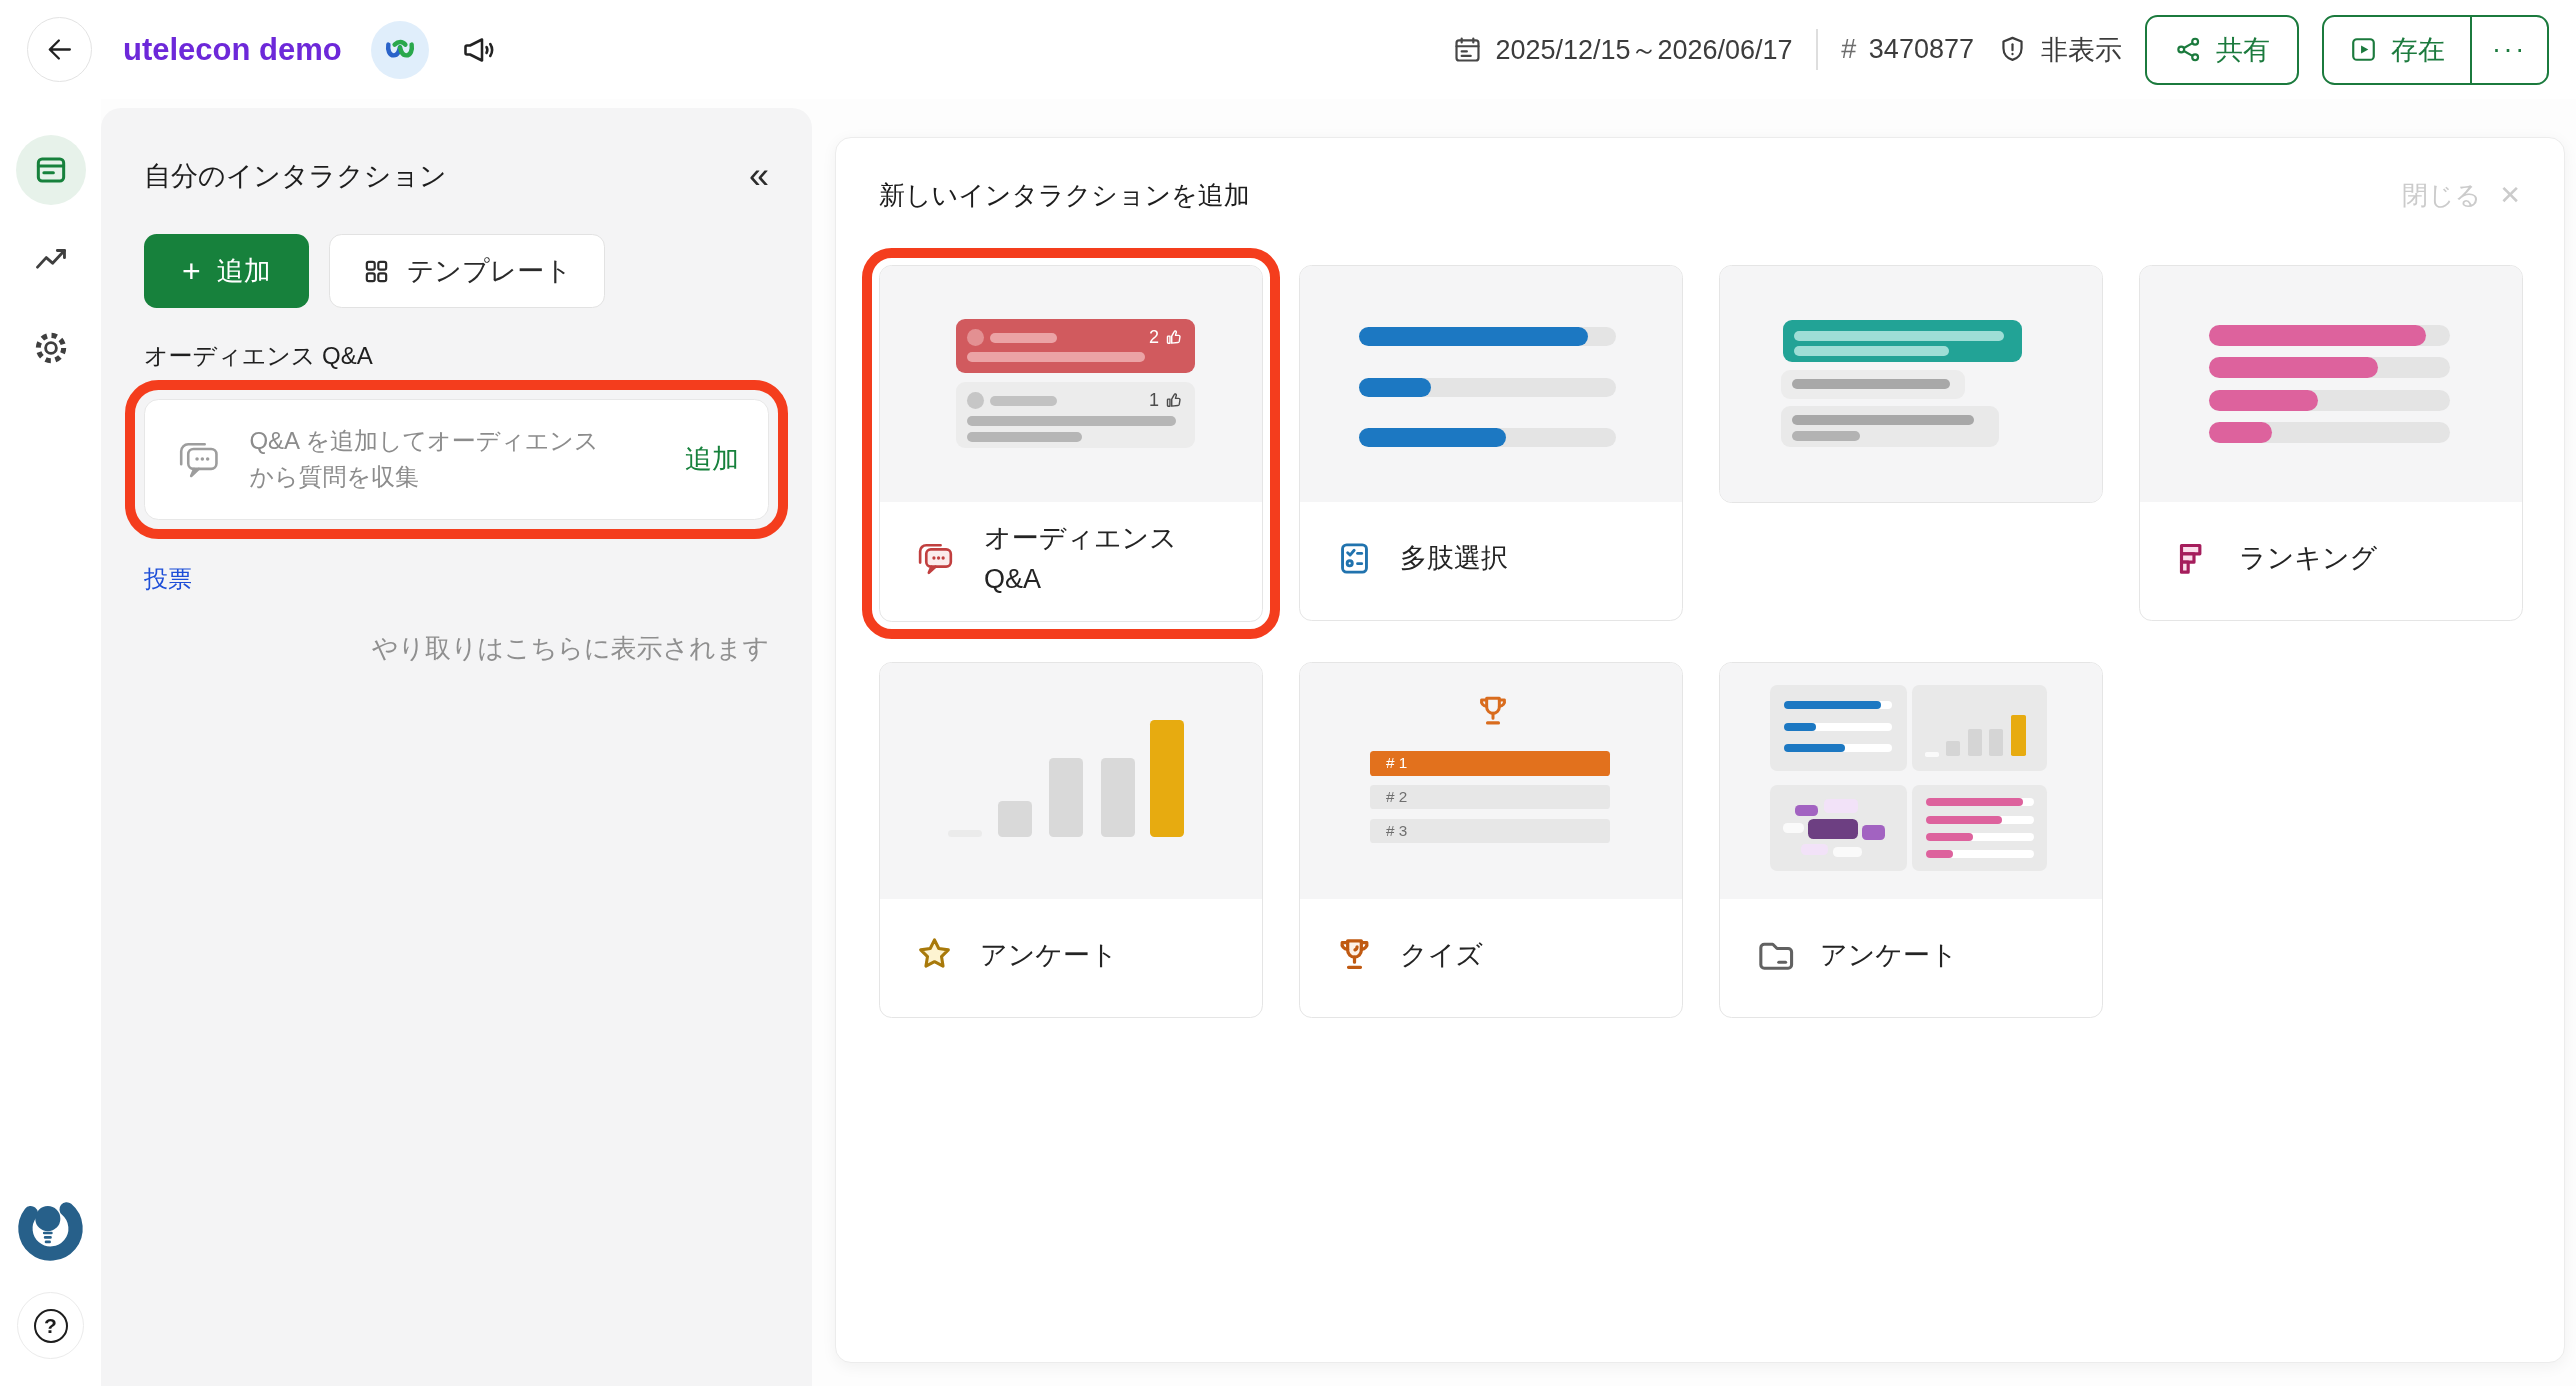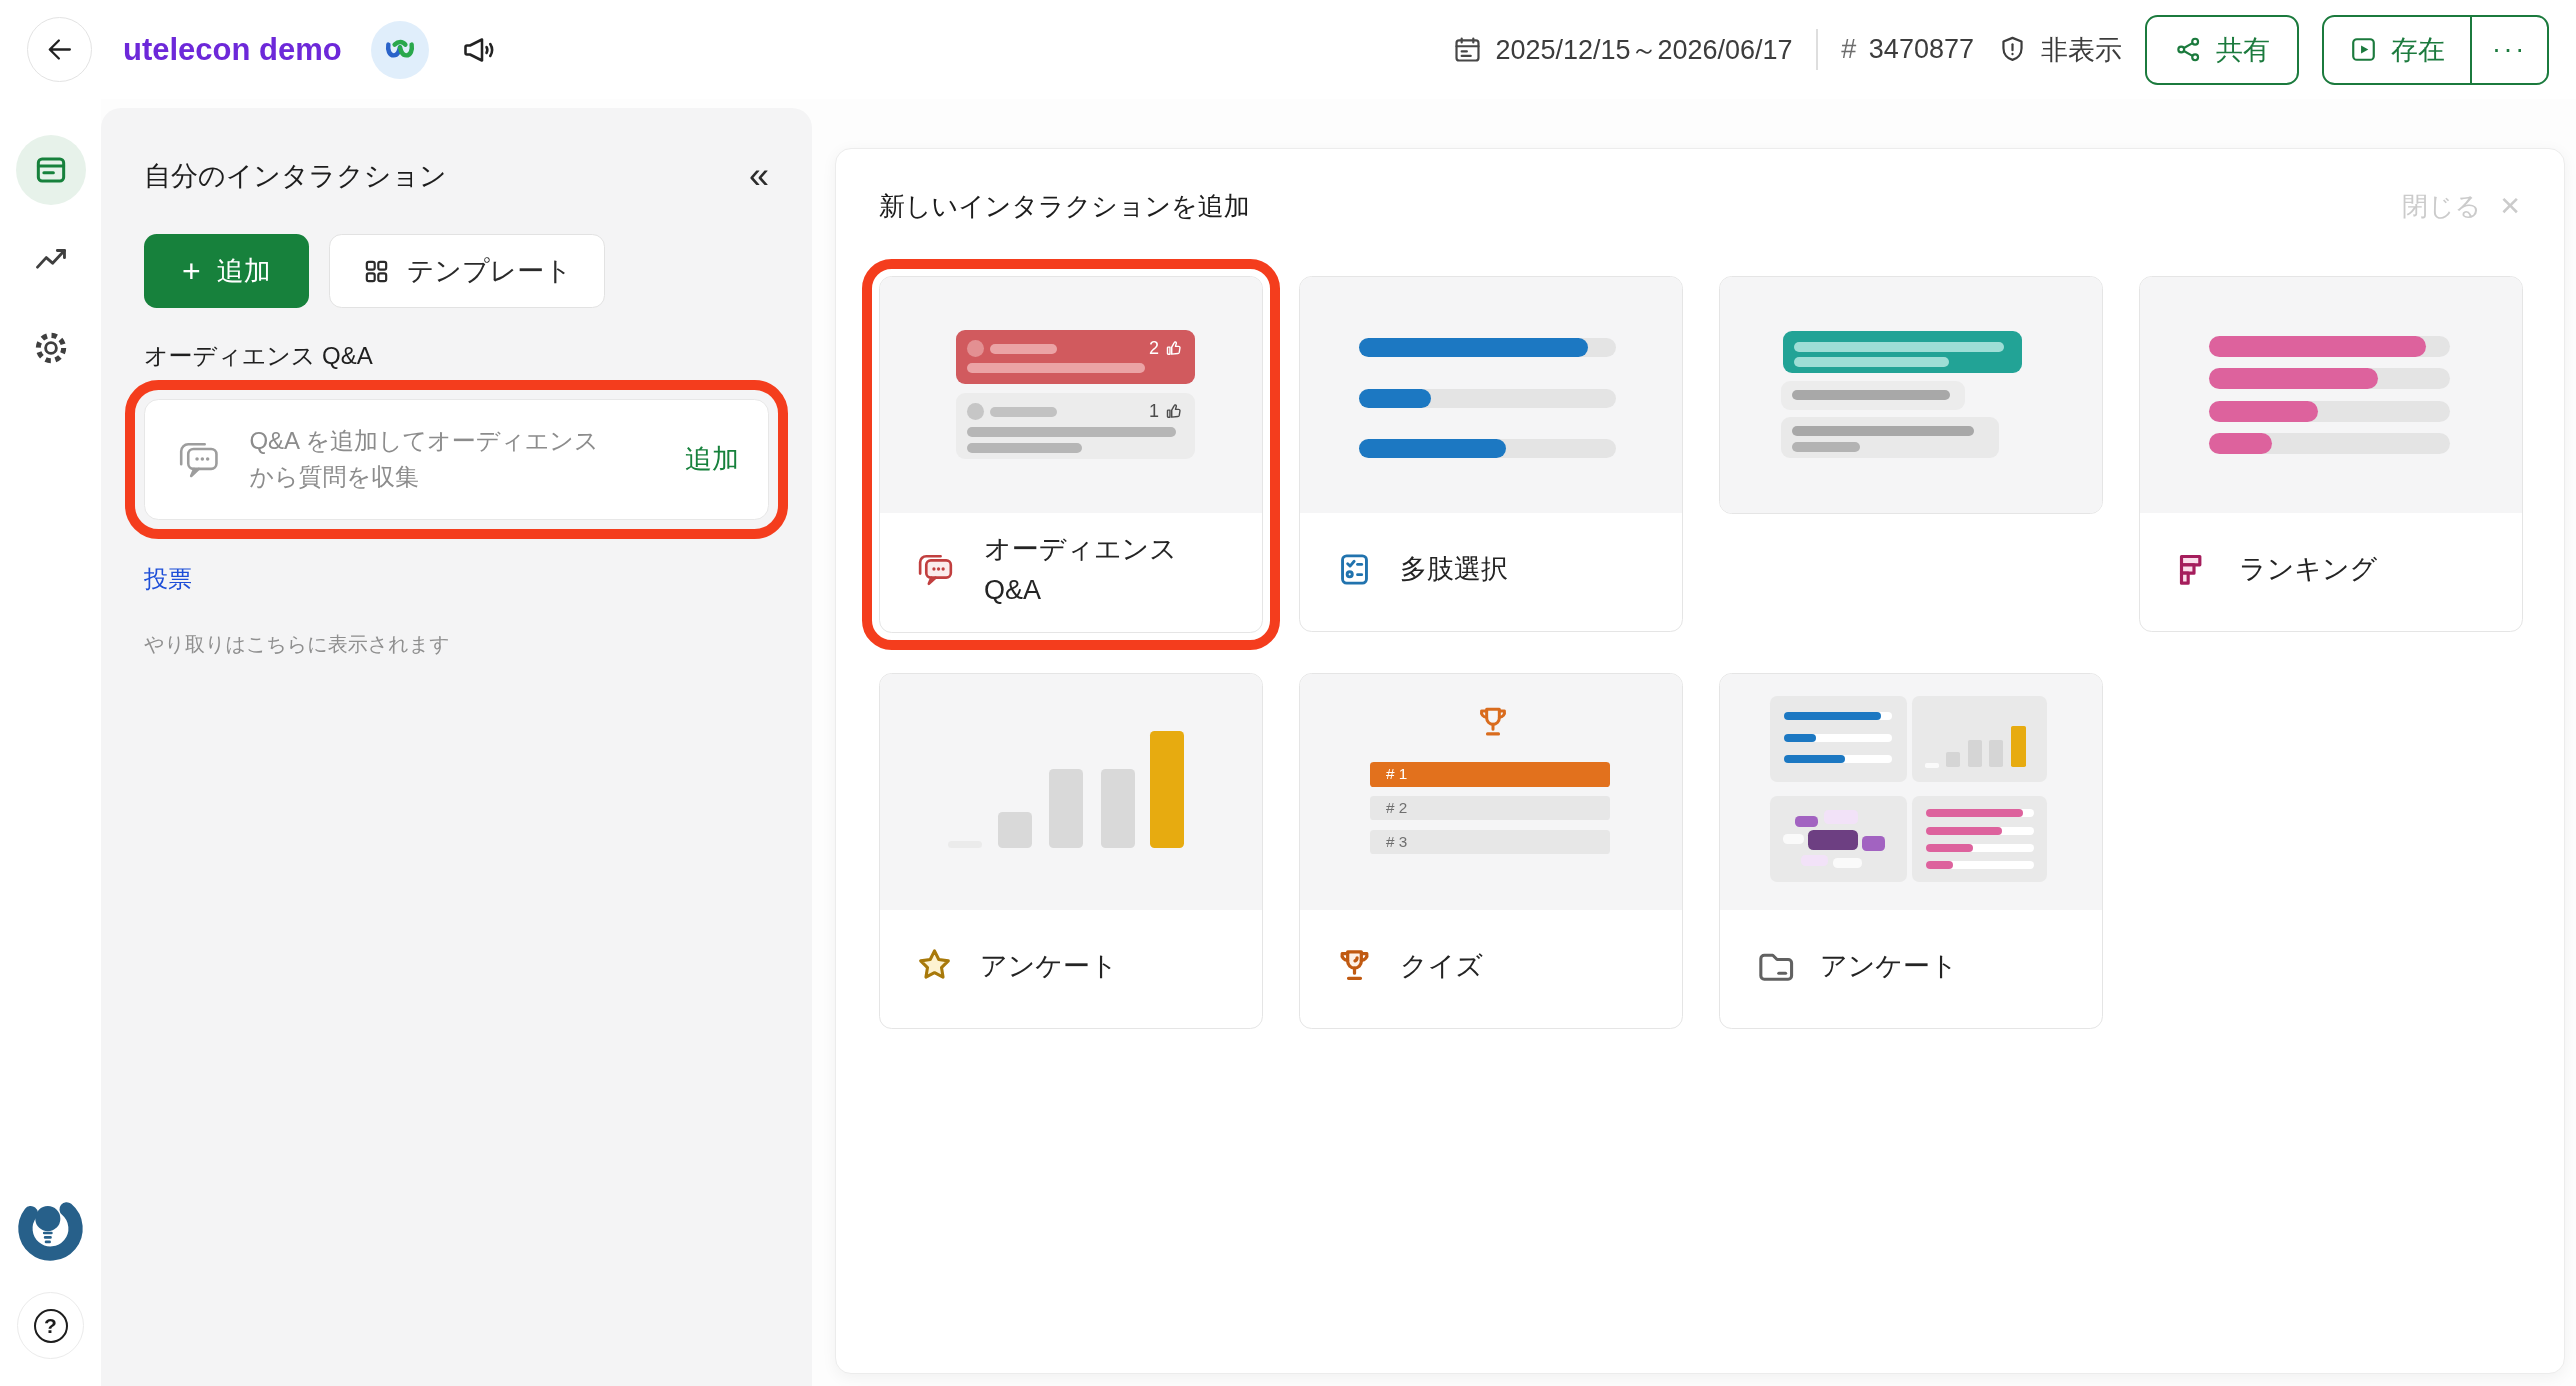--- a/index.html
+++ b/index.html
@@ -37,24 +37,24 @@
   .collapse { font-size: 36px; color: #2c2c2c; line-height: 1; }
   .btn-row { margin-top: 40px; display: flex; gap: 20px; }
   .btn-add { background: #17813c; color: #fff; border: none; border-radius: 12.6px; height: 74px; padding: 0 38px; font-size: 27px; display: flex; align-items: center; gap: 16px; }
   .btn-add .plus { font-size: 32px; font-weight: 300; line-height: 1; }
   .btn-template { background: #fff; color: #2a2a2a; border: 1.4px solid #e2e2e2; border-radius: 12.6px; height: 74px; padding: 0 32px; font-size: 27px; display: flex; align-items: center; gap: 16px; }
   .section-label { margin-top: 32px; font-size: 24px; color: #1f1f1f; }
   .qa-card { margin-top: 27px; background: #fff; border: 1.4px solid #e7e7e7; border-radius: 14.4px; padding: 23.4px 29px; min-height: 113px; display: flex; align-items: center; gap: 23.4px; outline: 10.8px solid #f43d1d; outline-offset: 9px; }
   .qa-card-text { font-size: 24px; color: #8c8c8c; line-height: 1.5; width: 360px; }
   .qa-add-link { margin-left: auto; color: #17813c; font-size: 27px; }
   .polls-label { margin-top: 43px; font-size: 24px; color: #1d4ed8; }
-  .polls-empty { margin-top: 36px; text-align: left; font-size: 20px; color: #8f8f8f; }
+  .polls-empty { margin-top: 36px; text-align: right; font-size: 26px; color: #8f8f8f; }
 
   
-  .main-card { position: absolute; left: 835px; top: 148px; width: 1730px; height: 1226px; background: #fff; border: 0.9px solid #ececec; border-radius: 16px; box-shadow: 0 3.6px 14.4px rgba(0,0,0,.05); padding: 40px 43px; }
+  .main-card { position: absolute; left: 835px; top: 137px; width: 1730px; height: 1226px; background: #fff; border: 0.9px solid #ececec; border-radius: 16px; box-shadow: 0 3.6px 14.4px rgba(0,0,0,.05); padding: 40px 43px; }
   .main-head { display: flex; align-items: center; justify-content: space-between; }
   .main-title { font-size: 26px; color: #1d1d1d; }
   .close-group { display: flex; align-items: center; gap: 18px; color: #cbcbcb; font-size: 26px; }
   .grid { margin-top: 52px; display: grid; grid-template-columns: repeat(4, 384px); column-gap: 36px; row-gap: 40px; align-items: start; }
   .tile { background: #fff; border: 1.3px solid #e5e5e5; border-radius: 12.6px; overflow: hidden; }
   .tile-hl { outline: 10.8px solid #f43d1d; outline-offset: 7.2px; }
   .tile-ill { height: 236px; background: #f5f5f6; position: relative; }
   .tile-label { min-height: 118px; display: flex; align-items: center; gap: 25px; padding: 16px 27px 21.6px 34px; font-size: 27px; color: #242424; }
   .abs { position: absolute; }
   .likes { position: absolute; right: 12.6px; top: 8px; display: flex; align-items: center; gap: 6.3px; font-size: 18px; }

